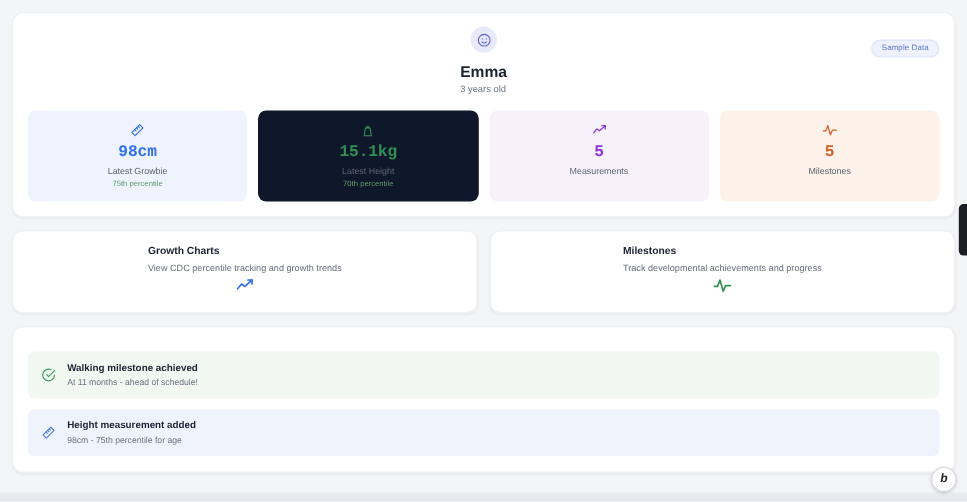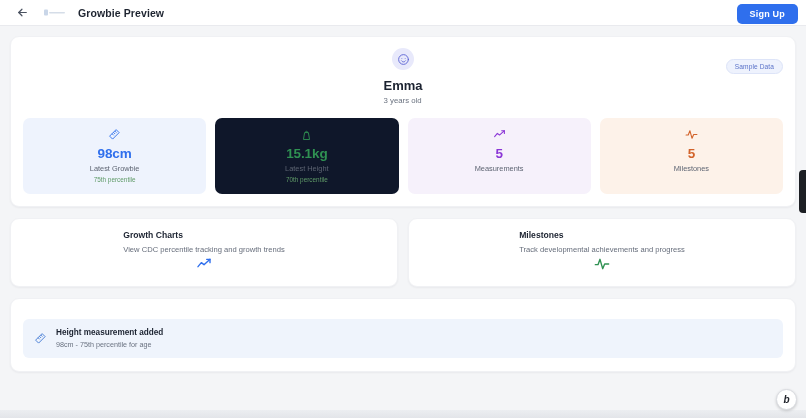--- a/index.html
+++ b/index.html
@@ -92,21 +92,21 @@
     grid-template-columns: repeat(4, 1fr);
     gap: 9px;
     margin-top: 13px;
   }
   .stat-card {
     border-radius: 7px;
     padding: 9px 6px 11px 6px;
     text-align: center;
   }
   .stat-icon { height: 15px; display: flex; align-items: center; justify-content: center; }
-  .stat-value { font-size: 13.5px; font-weight: bold; margin-top: 4px; letter-spacing: -.1px; }
+  .stat-value { font-size: 13.5px; font-weight: bold; margin-top: 4px; letter-spacing: -.1px; font-family: Liberation Mono, monospace; }
   .stat-label { font-size: 7.4px; color: #5d6472; margin-top: 3px; }
   .stat-sub { font-size: 6.4px; margin-top: 3px; }
 
   .sc-blue   { background: #eef3fd; }
   .sc-green  { background: #0f172a; }
   .sc-purple { background: #f6f1fb; }
   .sc-orange { background: #fdf2e9; }
 
   
   .feature-row {
@@ -165,36 +165,20 @@
     position: absolute; left: 0; bottom: 0;
     width: 806px; height: 8px;
     background: linear-gradient(180deg,#eceef1 0%, #e3e5e9 100%);
   }
 </style>
 </head>
 <body>
 
 <div id="app">
 
-  <div class="topbar">
-    <div class="back-btn">
-      <svg width="13" height="13" viewBox="0 0 24 24" fill="none" stroke="currentColor" stroke-width="2.2" stroke-linecap="round" stroke-linejoin="round">
-        <line x1="19" y1="12" x2="5" y2="12"></line>
-          <polyline points="11 18 5 12 11 6"></polyline>
-      </svg>
-    </div>
-    <div class="brand-logo">
-      <svg width="22" height="10" viewBox="0 0 22 10">
-        <rect x="0" y="1.5" width="4" height="6" rx="1" fill="#c9d6e8"></rect>
-        <rect x="5" y="4" width="16" height="1.6" rx="0.8" fill="#d5dde8"></rect>
-      </svg>
-    </div>
-    <div class="app-title">Growbie Preview</div>
-    <button class="signup-btn">Sign Up</button>
-  </div>
 
   <div class="page">
 
     <div class="panel profile-panel">
       <div class="profile-head">
         <div class="avatar">
           <svg width="13" height="13" viewBox="0 0 24 24" fill="none" stroke="currentColor" stroke-width="1.7" stroke-linecap="round">
             <circle cx="12" cy="12" r="9"></circle>
             <circle cx="9" cy="10" r="0.9" fill="currentColor" stroke="none"></circle>
             <circle cx="15" cy="10" r="0.9" fill="currentColor" stroke="none"></circle>
@@ -286,20 +270,32 @@
           <svg width="16" height="16" viewBox="0 0 24 24" fill="none" stroke="#2f9152" stroke-width="2.1" stroke-linecap="round" stroke-linejoin="round">
             <polyline points="2 13 6 13 9 5 13 19 16 12 22 12"></polyline>
           </svg>
         </div>
       </div>
 
     </div>
 
     <div class="panel activity-panel">
 
+      <div class="activity-item ai-green">
+        <div class="activity-icon">
+          <svg width="13" height="13" viewBox="0 0 24 24" fill="none" stroke="#3f9e5c" stroke-width="1.8" stroke-linecap="round" stroke-linejoin="round">
+            <path d="M21 12a9 9 0 1 1-5.2-8.2"></path>
+              <polyline points="9 11.5 12 14.5 21.5 5"></polyline>
+          </svg>
+        </div>
+        <div>
+          <div class="activity-head">Walking milestone achieved</div>
+          <div class="activity-sub">At 11 months - ahead of schedule!</div>
+        </div>
+      </div>
 
       <div class="activity-item ai-blue">
         <div class="activity-icon">
           <svg width="13" height="13" viewBox="0 0 24 24" fill="none" stroke="#4b7fd6" stroke-width="1.8" stroke-linecap="round" stroke-linejoin="round">
             <path d="M15.5 3.5 20.5 8.5 8.5 20.5 3.5 15.5z"></path>
             <path d="M13 6 15 8"></path>
               <path d="M10.5 8.5 12.5 10.5"></path>
               <path d="M8 11 10 13"></path>
           </svg>
         </div>

